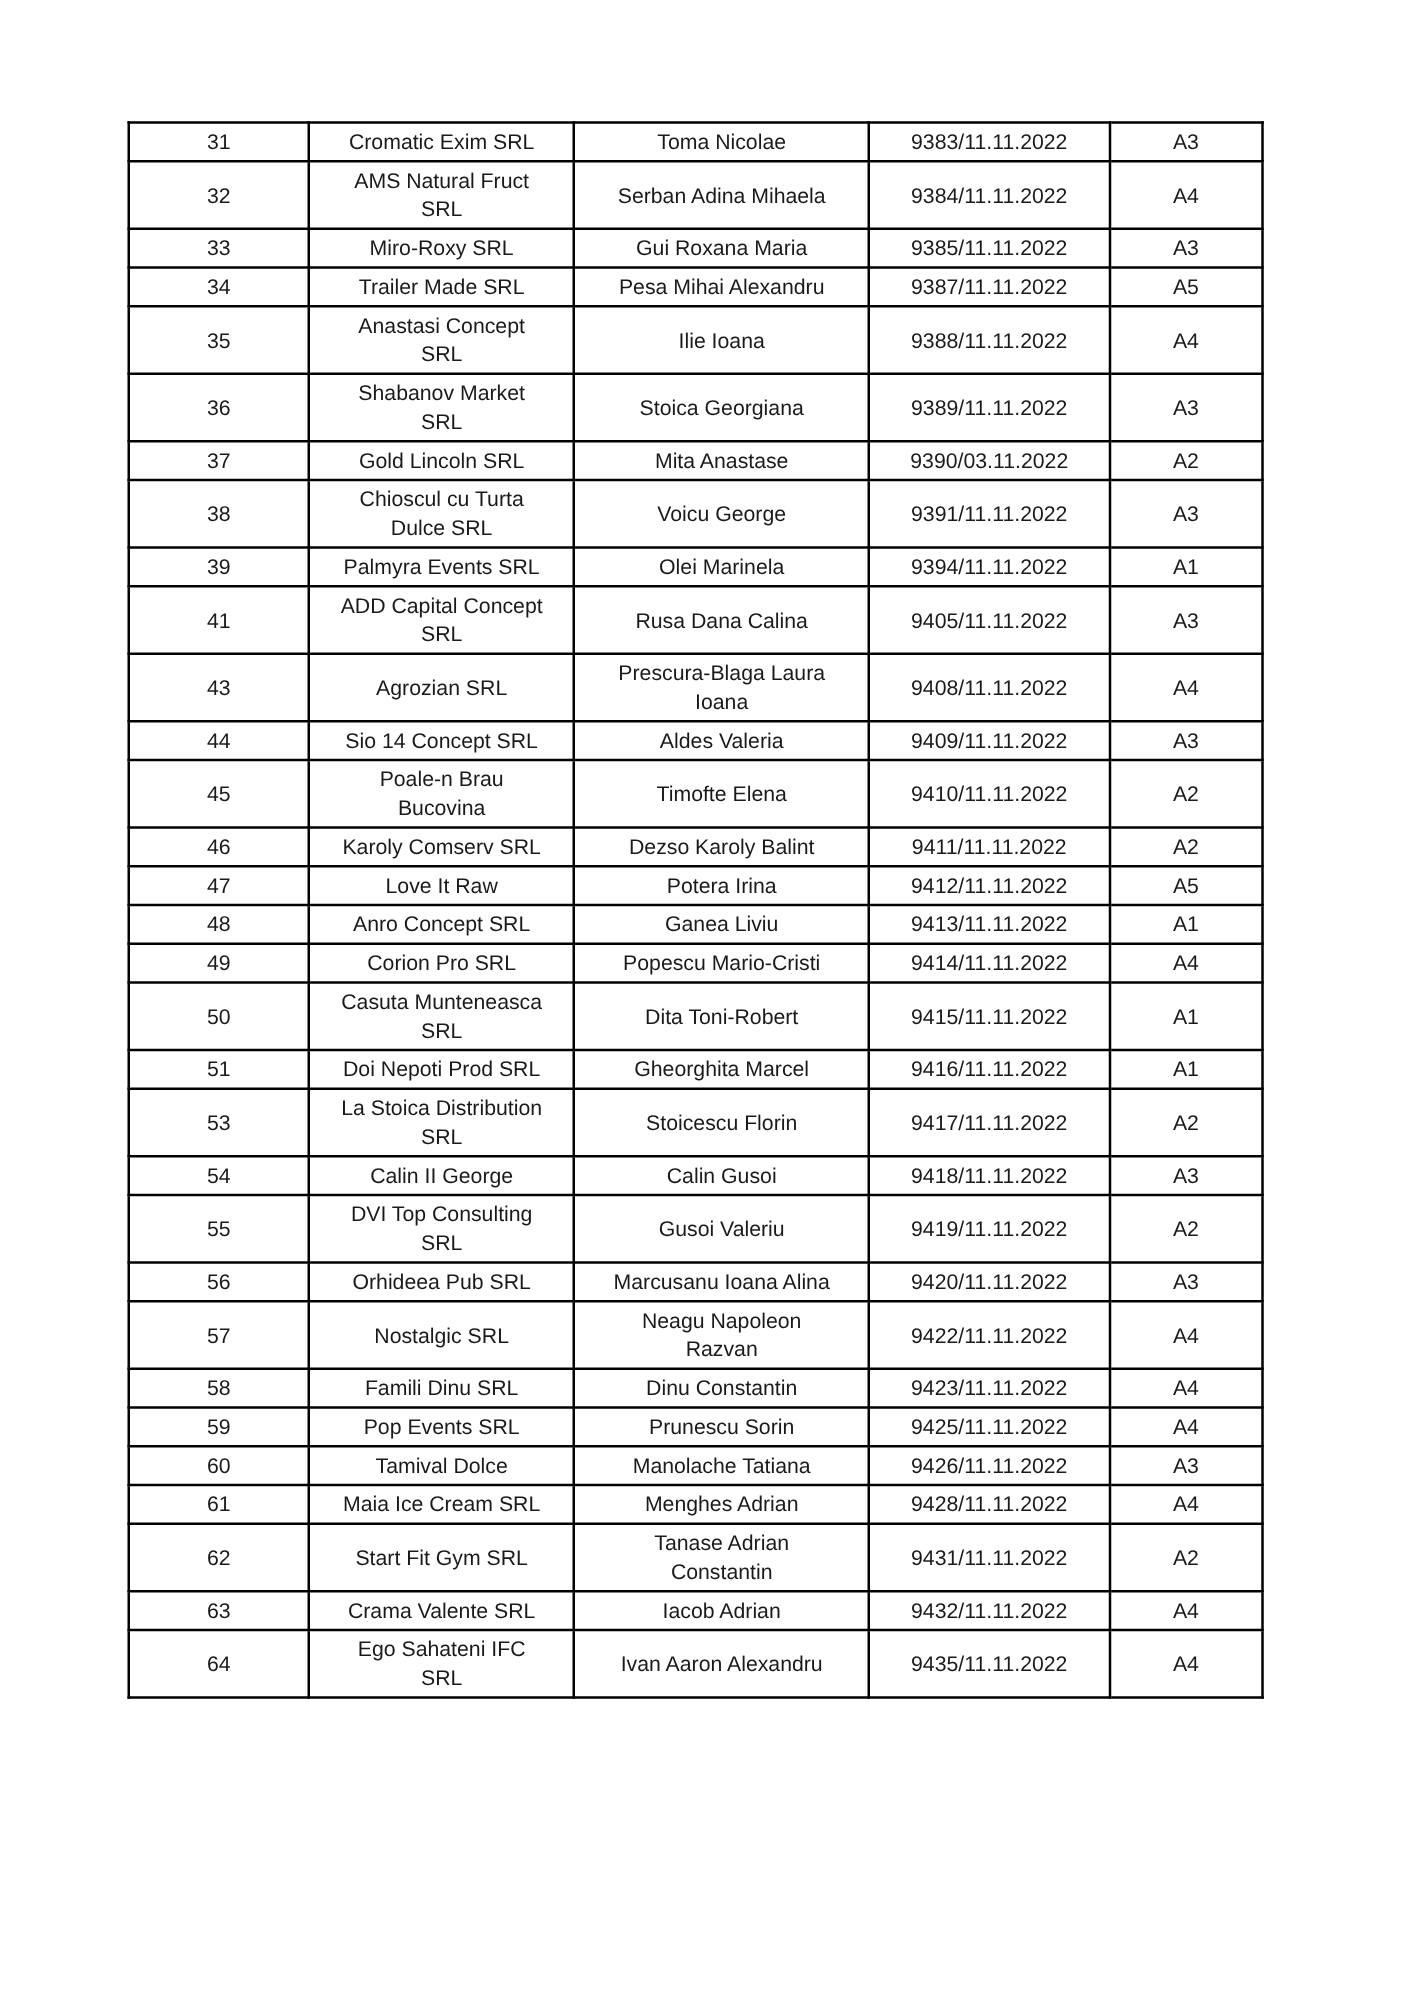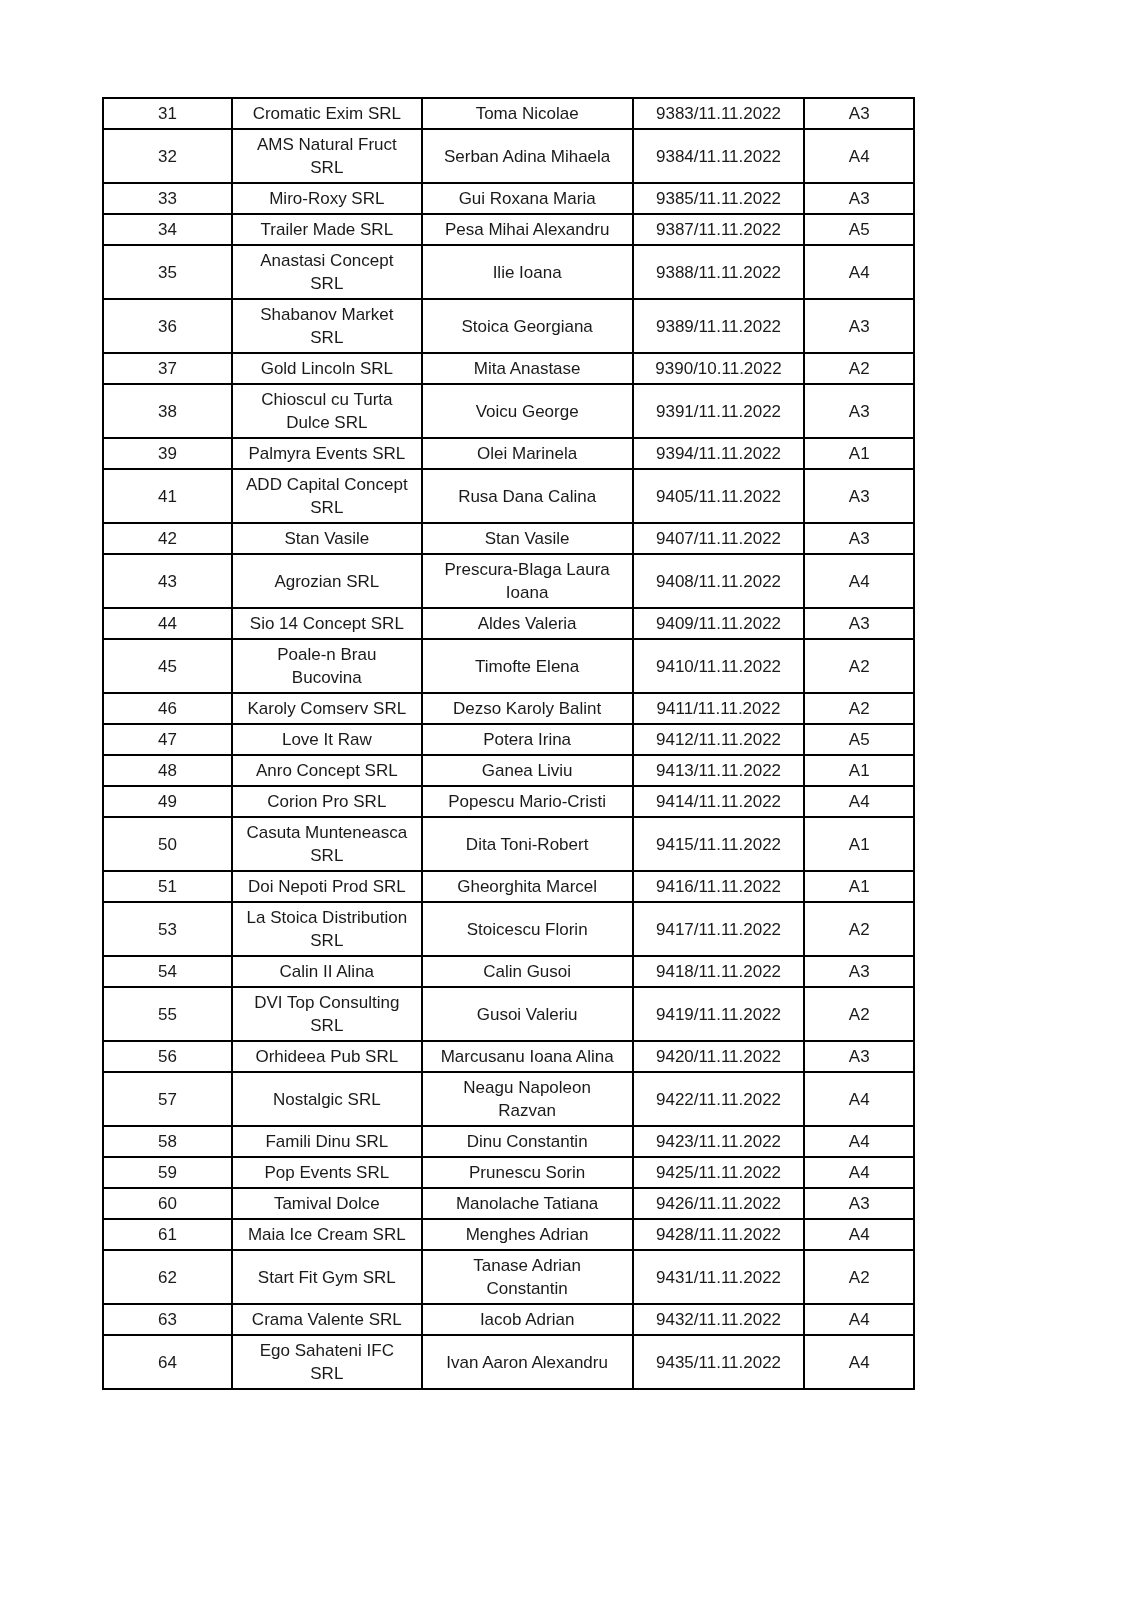--- a/index.html
+++ b/index.html
@@ -12,21 +12,21 @@
     width: 1130px;
     height: 1600px;
     background: #ffffff;
     font-family: "Liberation Sans", "DejaVu Sans", sans-serif;
     color: #1a1a1a;
   }
   table.registry {
     position: absolute;
     left: 102px;
     top: 97px;
-    width: 813px;
+    width: 909px;
     border-collapse: collapse;
     table-layout: fixed;
   }
   table.registry td {
     border: 2px solid #000000;
     text-align: center;
     vertical-align: middle;
     font-size: 17px;
     line-height: 23px;
     padding: 3px 4px;
@@ -94,21 +94,21 @@
           <td>Shabanov Market
 SRL</td>
           <td>Stoica Georgiana</td>
           <td>9389/11.11.2022</td>
           <td>A3</td>
         </tr>
         <tr>
           <td>37</td>
           <td>Gold Lincoln SRL</td>
           <td>Mita Anastase</td>
-          <td>9390/10.11.2022</td>
+          <td>9390/03.11.2022</td>
           <td>A2</td>
         </tr>
         <tr>
           <td>38</td>
           <td>Chioscul cu Turta
 Dulce SRL</td>
           <td>Voicu George</td>
           <td>9391/11.11.2022</td>
           <td>A3</td>
         </tr>
@@ -121,27 +121,20 @@
         </tr>
         <tr>
           <td>41</td>
           <td>ADD Capital Concept
 SRL</td>
           <td>Rusa Dana Calina</td>
           <td>9405/11.11.2022</td>
           <td>A3</td>
         </tr>
         <tr>
-          <td>42</td>
-          <td>Stan Vasile</td>
-          <td>Stan Vasile</td>
-          <td>9407/11.11.2022</td>
-          <td>A3</td>
-        </tr>
-        <tr>
           <td>43</td>
           <td>Agrozian SRL</td>
           <td>Prescura-Blaga Laura
 Ioana</td>
           <td>9408/11.11.2022</td>
           <td>A4</td>
         </tr>
         <tr>
           <td>44</td>
           <td>Sio 14 Concept SRL</td>
@@ -203,21 +196,21 @@
         <tr>
           <td>53</td>
           <td>La Stoica Distribution
 SRL</td>
           <td>Stoicescu Florin</td>
           <td>9417/11.11.2022</td>
           <td>A2</td>
         </tr>
         <tr>
           <td>54</td>
-          <td>Calin II Alina</td>
+          <td>Calin II George</td>
           <td>Calin Gusoi</td>
           <td>9418/11.11.2022</td>
           <td>A3</td>
         </tr>
         <tr>
           <td>55</td>
           <td>DVI Top Consulting
 SRL</td>
           <td>Gusoi Valeriu</td>
           <td>9419/11.11.2022</td>

